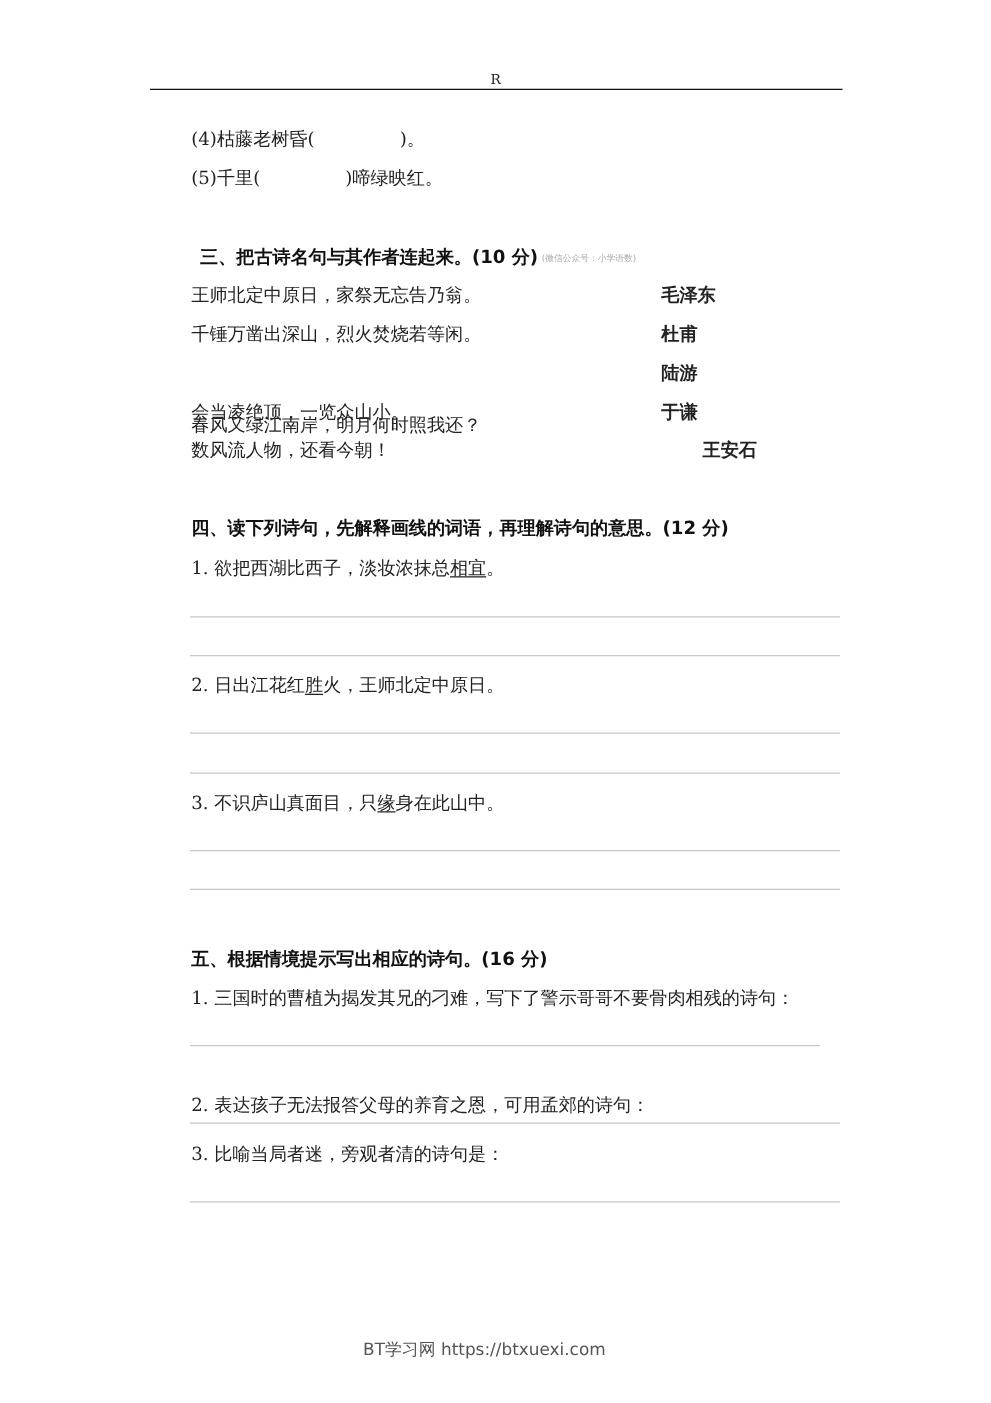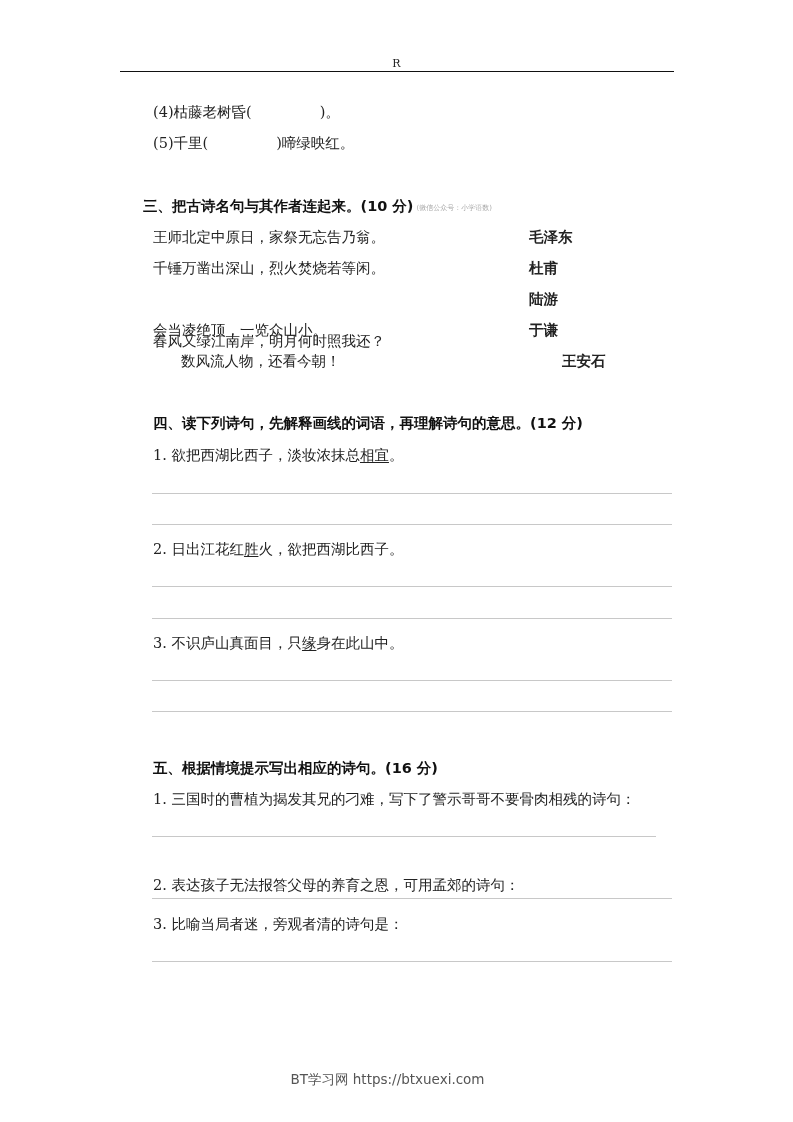--- a/index.html
+++ b/index.html
@@ -23,46 +23,46 @@
 <div class="abs header-mark">R</div>
 <div class="abs header-rule"></div>
 
 <div class="abs line" style="left:153px; top:103px;">
   <span>(4)枯藤老树昏(</span><span style="display:inline-block;width:68px;"></span><span>)。</span>
 </div>
 <div class="abs line" style="left:153px; top:134px;">
   <span>(5)千里(</span><span style="display:inline-block;width:68px;"></span><span>)啼绿映红。</span>
 </div>
 
-<div class="abs heading" style="left:143px; top:197px;">
+<div class="abs heading" style="left:160px; top:197px;">
   <span>三、把古诗名句与其作者连起来。(10 分)</span><span class="note">(微信公众号：小学语数)</span>
 </div>
 
 <div class="abs line" style="left:153px; top:228px;">王师北定中原日，家祭无忘告乃翁。</div>
 <div class="abs line" style="left:153px; top:259px;">千锤万凿出深山，烈火焚烧若等闲。</div>
 <div class="abs line" style="left:153px; top:290px;margin-top:42px;">春风又绿江南岸，明月何时照我还？</div>
 <div class="abs line" style="left:153px; top:321px;">会当凌绝顶，一览众山小。</div>
-<div class="abs line" style="left:153px; top:352px;margin-left:28px;">数风流人物，还看今朝！</div>
+<div class="abs line" style="left:153px; top:352px;">数风流人物，还看今朝！</div>
 
 <div class="abs author" style="left:529px; top:228px;">毛泽东</div>
 <div class="abs author" style="left:529px; top:259px;">杜甫</div>
 <div class="abs author" style="left:529px; top:290px;">陆游</div>
 <div class="abs author" style="left:529px; top:321px;">于谦</div>
 <div class="abs author" style="left:529px; top:352px;margin-left:33px;">王安石</div>
 
 <div class="abs heading" style="left:153px; top:414px;">四、读下列诗句，先解释画线的词语，再理解诗句的意思。(12 分)</div>
 
 <div class="abs line" style="left:153px; top:446px;">
   <span>1. 欲把西湖比西子，淡妆浓抹总</span><span class="u">相宜</span><span>。</span>
 </div>
 <div class="abs answer-line" style="left:152px; width:520px; top:493px;"></div>
 <div class="abs answer-line" style="left:152px; width:520px; top:524px;"></div>
 
 <div class="abs line" style="left:153px; top:540px;">
-  <span>2. 日出江花红</span><span class="u">胜</span><span>火，欲把西湖比西子。</span>
+  <span>2. 日出江花红</span><span class="u">胜</span><span>火，王师北定中原日。</span>
 </div>
 <div class="abs answer-line" style="left:152px; width:520px; top:586px;"></div>
 <div class="abs answer-line" style="left:152px; width:520px; top:618px;"></div>
 
 <div class="abs line" style="left:153px; top:634px;">
   <span>3. 不识庐山真面目，只</span><span class="u">缘</span><span>身在此山中。</span>
 </div>
 <div class="abs answer-line" style="left:152px; width:520px; top:680px;"></div>
 <div class="abs answer-line" style="left:152px; width:520px; top:711px;"></div>
 

